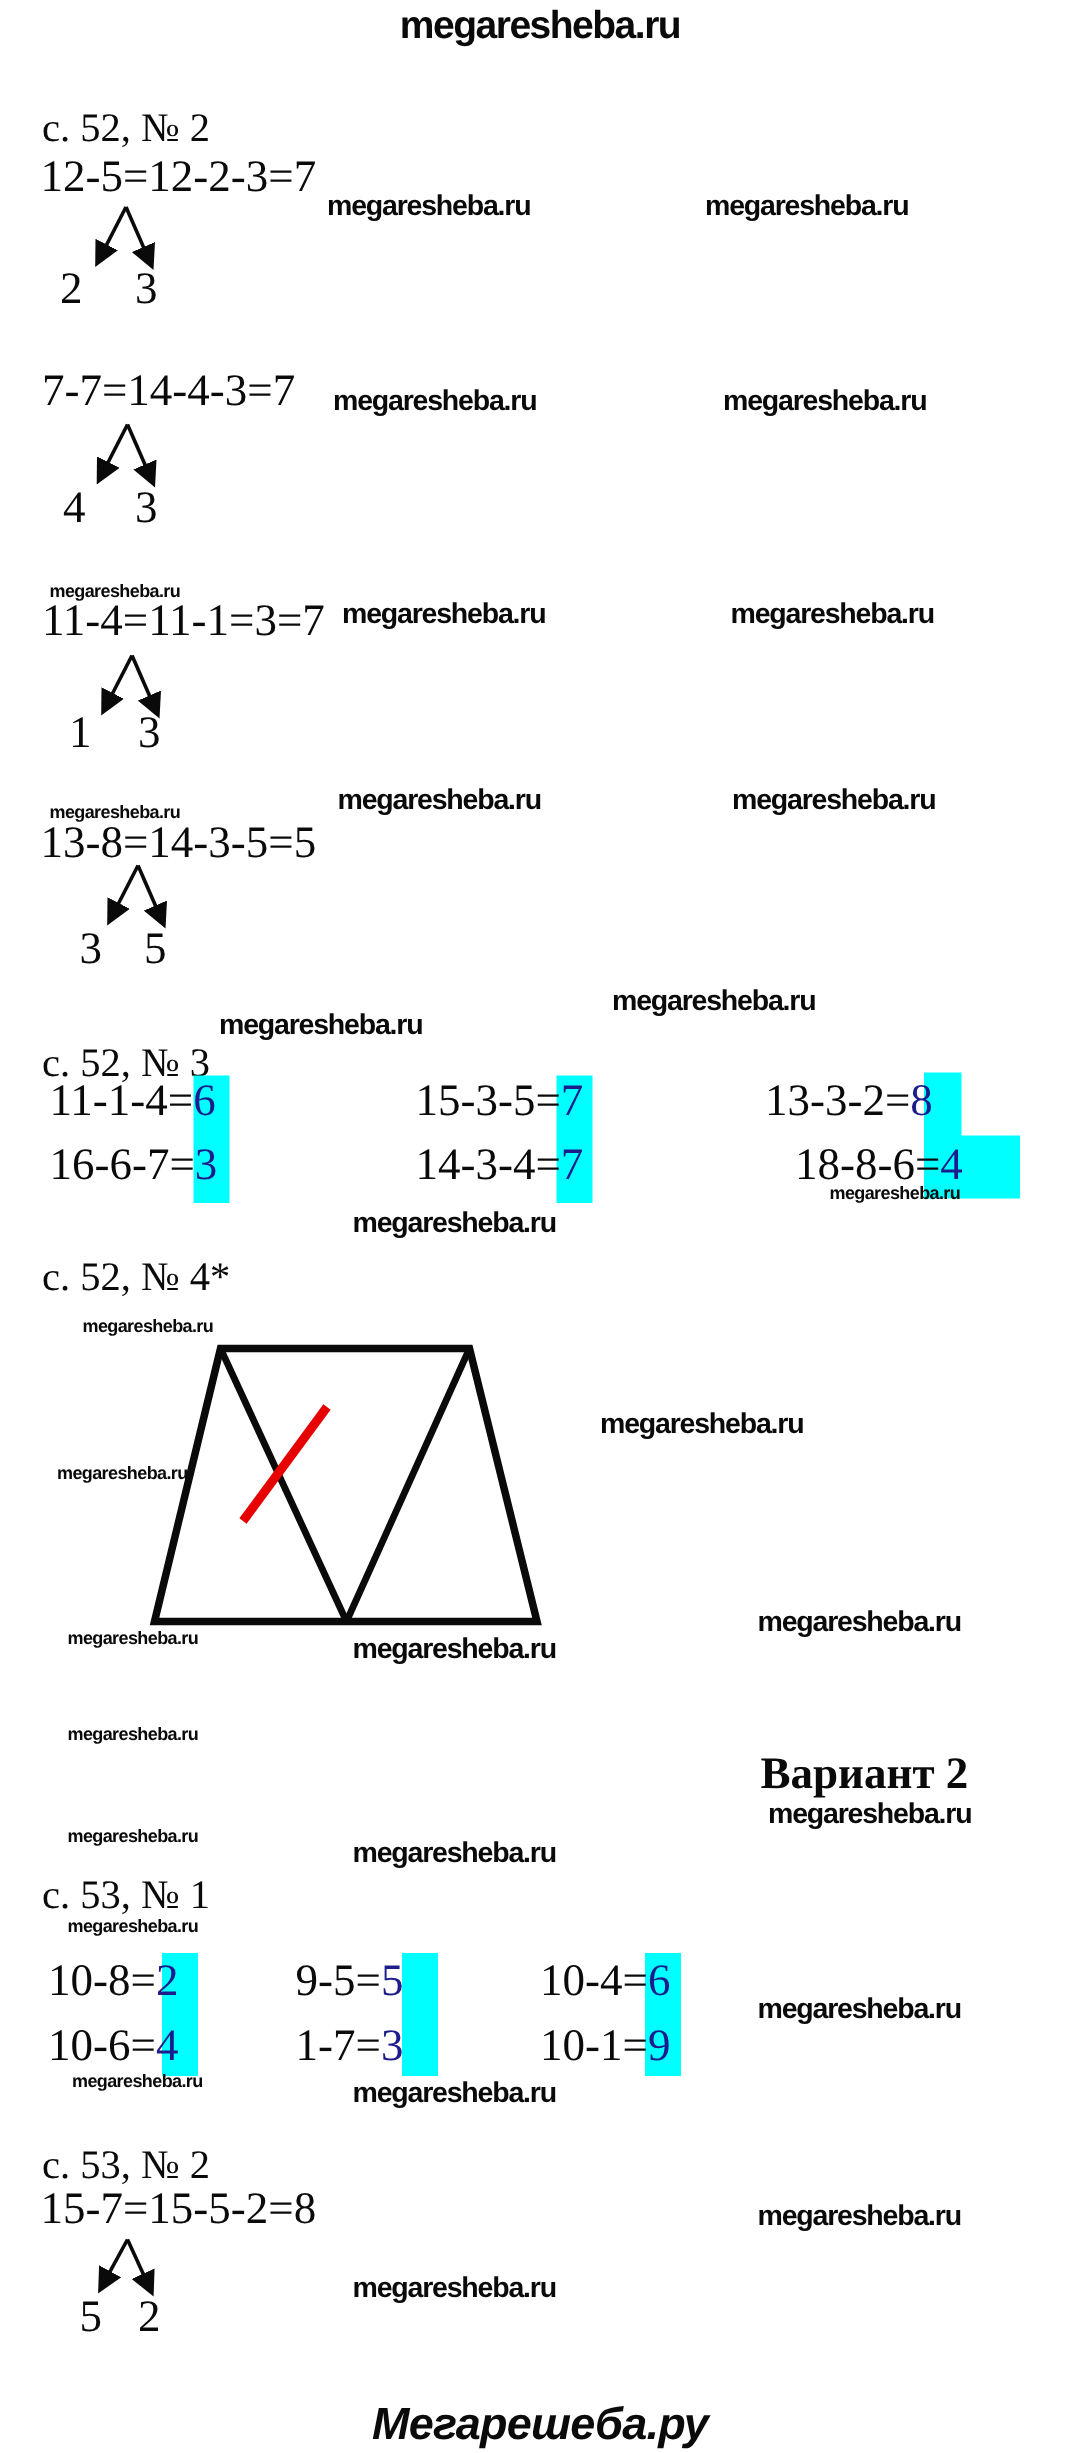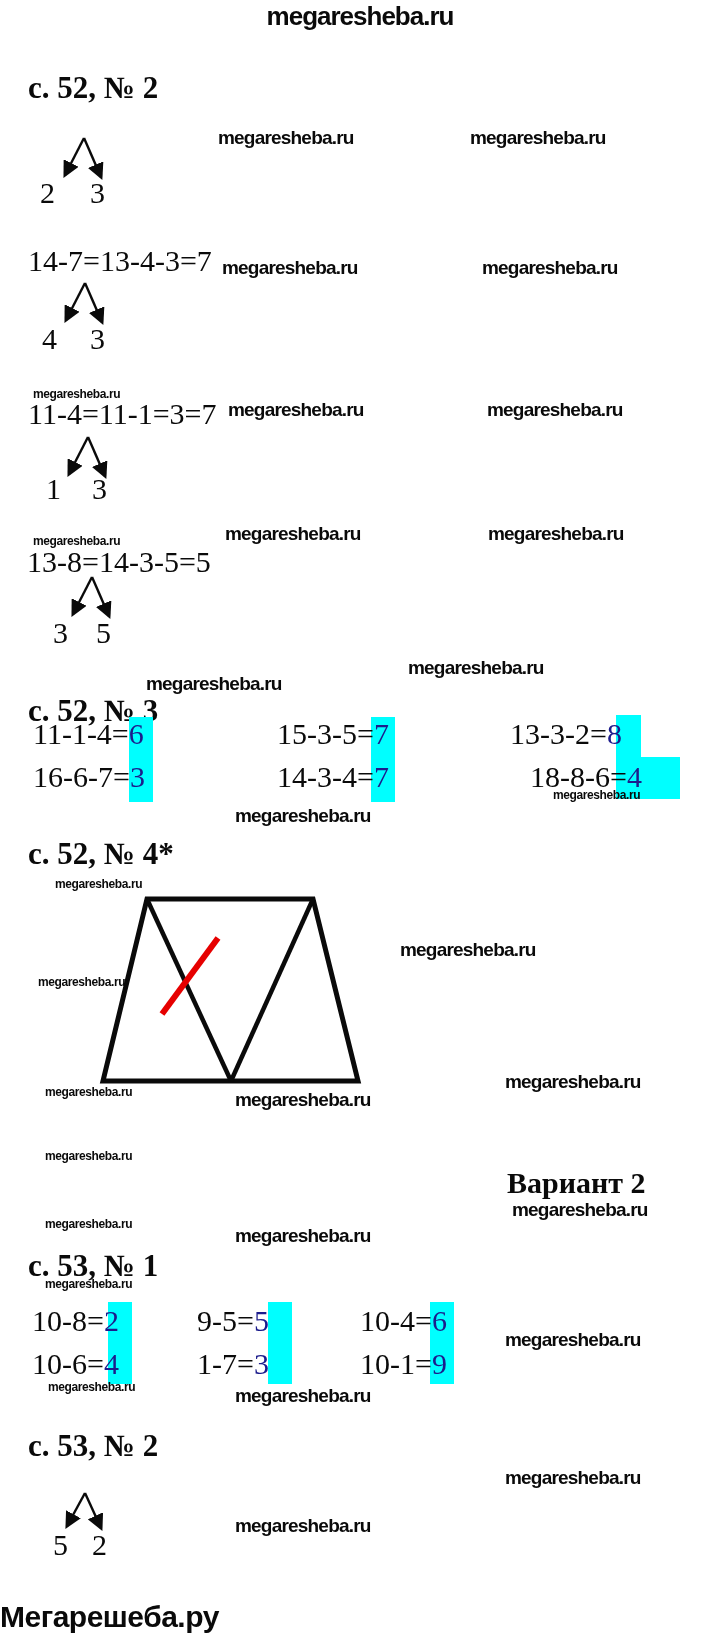--- a/index.html
+++ b/index.html
@@ -1,23 +1,23 @@
 <!DOCTYPE html>
 <html><head>
 <meta charset="utf-8">
 <style>
   html,body{margin:0;padding:0;background:#ffffff;}
   #page{position:relative;width:720px;height:1635px;background:#ffffff;overflow:hidden;
         font-family:"Liberation Serif",serif;color:#0a0a0a;}
   .abs{position:absolute;white-space:pre;}
   .site-header{left:0;right:0;top:1px;text-align:center;
         font-family:"Liberation Sans",sans-serif;font-weight:bold;font-size:26px;letter-spacing:-1px;}
-  .footer{left:0;right:0;top:1600px;
-        font-family:"Liberation Sans",sans-serif;font-weight:bold;font-size:30px;letter-spacing:-0.5px;}
-  .h1{font-family:"Liberation Serif",serif;font-weight:bold;font-size:31px;}
+  .footer{left:0;right:0;top:1600px;text-align:center;
+        font-family:"Liberation Sans",sans-serif;font-weight:bold;font-size:30px;letter-spacing:-0.5px;font-style:italic;}
+  .h1{font-family:"Liberation Serif",serif;font-weight:normal;font-size:27px;}
   .h1big{font-family:"Liberation Serif",serif;font-weight:bold;font-size:30px;}
   .eq{font-family:"Liberation Serif",serif;font-size:30px;line-height:1;}
   .wmB{font-family:"Liberation Sans",sans-serif;font-weight:bold;font-size:19px;letter-spacing:-0.8px;line-height:1;}
   .wmS{font-family:"Liberation Sans",sans-serif;font-weight:bold;font-size:12px;letter-spacing:-0.4px;line-height:1;}
   .bar{position:absolute;background:#00ffff;}
   .ans{color:#1c1c8c;}
   .arrowsvg{position:absolute;}
   svg line.black{stroke:#0a0a0a;stroke-width:2.4;}
 </style>
 </head>
@@ -30,30 +30,31 @@
       <marker id="ah" viewBox="0 0 10 10" refX="8" refY="5" markerWidth="7" markerHeight="7" orient="auto">
         <path d="M0,0 L10,5 L0,10 z" fill="#0a0a0a"></path>
       </marker>
     </defs>
   </svg>
 
   <div class="abs site-header">megaresheba.ru</div>
 
   <div class="abs h1" style="left:28px;top:70px">с. 52, № 2</div>
 
+  <div class="abs eq" style="left:27px;top:103px">12-5=12-2-3=7</div>
   <div class="abs wmB" style="left:218px;top:128px">megaresheba.ru</div>
   <div class="abs wmB" style="left:470px;top:128px">megaresheba.ru</div>
   <svg class="arrowsvg" style="left:54px;top:135px" width="60" height="48" viewBox="0 0 60 48">
     <line class="black" x1="30" y1="3" x2="11" y2="40" marker-end="url(#ah)"></line>
     <line class="black" x1="30" y1="3" x2="47" y2="42" marker-end="url(#ah)"></line>
   </svg>
   <div class="abs eq" style="left:40px;top:178px">2</div>
   <div class="abs eq" style="left:90px;top:178px">3</div>
 
-  <div class="abs eq" style="left:28px;top:246px">14-7=13-4-3=7</div>
+  <div class="abs eq" style="left:28px;top:246px">7-7=14-4-3=7</div>
   <div class="abs wmB" style="left:222px;top:258px">megaresheba.ru</div>
   <div class="abs wmB" style="left:482px;top:258px">megaresheba.ru</div>
   <svg class="arrowsvg" style="left:55px;top:280px" width="60" height="48" viewBox="0 0 60 48">
     <line class="black" x1="30" y1="3" x2="11" y2="40" marker-end="url(#ah)"></line>
     <line class="black" x1="30" y1="3" x2="47" y2="42" marker-end="url(#ah)"></line>
   </svg>
   <div class="abs eq" style="left:42px;top:324px">4</div>
   <div class="abs eq" style="left:90px;top:324px">3</div>
 
   <div class="abs wmS" style="left:33px;top:388px">megaresheba.ru</div>
@@ -130,20 +131,21 @@
   <div class="abs eq" style="left:360px;top:1306px"><span>10-4=</span><span class="ans">6</span></div>
   <div class="abs eq" style="left:32px;top:1349px"><span>10-6=</span><span class="ans">4</span></div>
   <div class="abs eq" style="left:197px;top:1349px"><span>1-7=</span><span class="ans">3</span></div>
   <div class="abs eq" style="left:360px;top:1349px"><span>10-1=</span><span class="ans">9</span></div>
 
   <div class="abs wmB" style="left:505px;top:1330px">megaresheba.ru</div>
   <div class="abs wmS" style="left:48px;top:1381px">megaresheba.ru</div>
   <div class="abs wmB" style="left:235px;top:1386px">megaresheba.ru</div>
 
   <div class="abs h1" style="left:28px;top:1428px">с. 53, № 2</div>
+  <div class="abs eq" style="left:27px;top:1458px">15-7=15-5-2=8</div>
   <div class="abs wmB" style="left:505px;top:1468px">megaresheba.ru</div>
   <svg class="arrowsvg" style="left:55px;top:1490px" width="60" height="44" viewBox="0 0 60 44">
     <line class="black" x1="30" y1="3" x2="12" y2="36" marker-end="url(#ah)"></line>
     <line class="black" x1="30" y1="3" x2="46" y2="38" marker-end="url(#ah)"></line>
   </svg>
   <div class="abs wmB" style="left:235px;top:1516px">megaresheba.ru</div>
   <div class="abs eq" style="left:53px;top:1530px">5</div>
   <div class="abs eq" style="left:92px;top:1530px">2</div>
 
   <div class="abs footer">Мегарешеба.ру</div>

